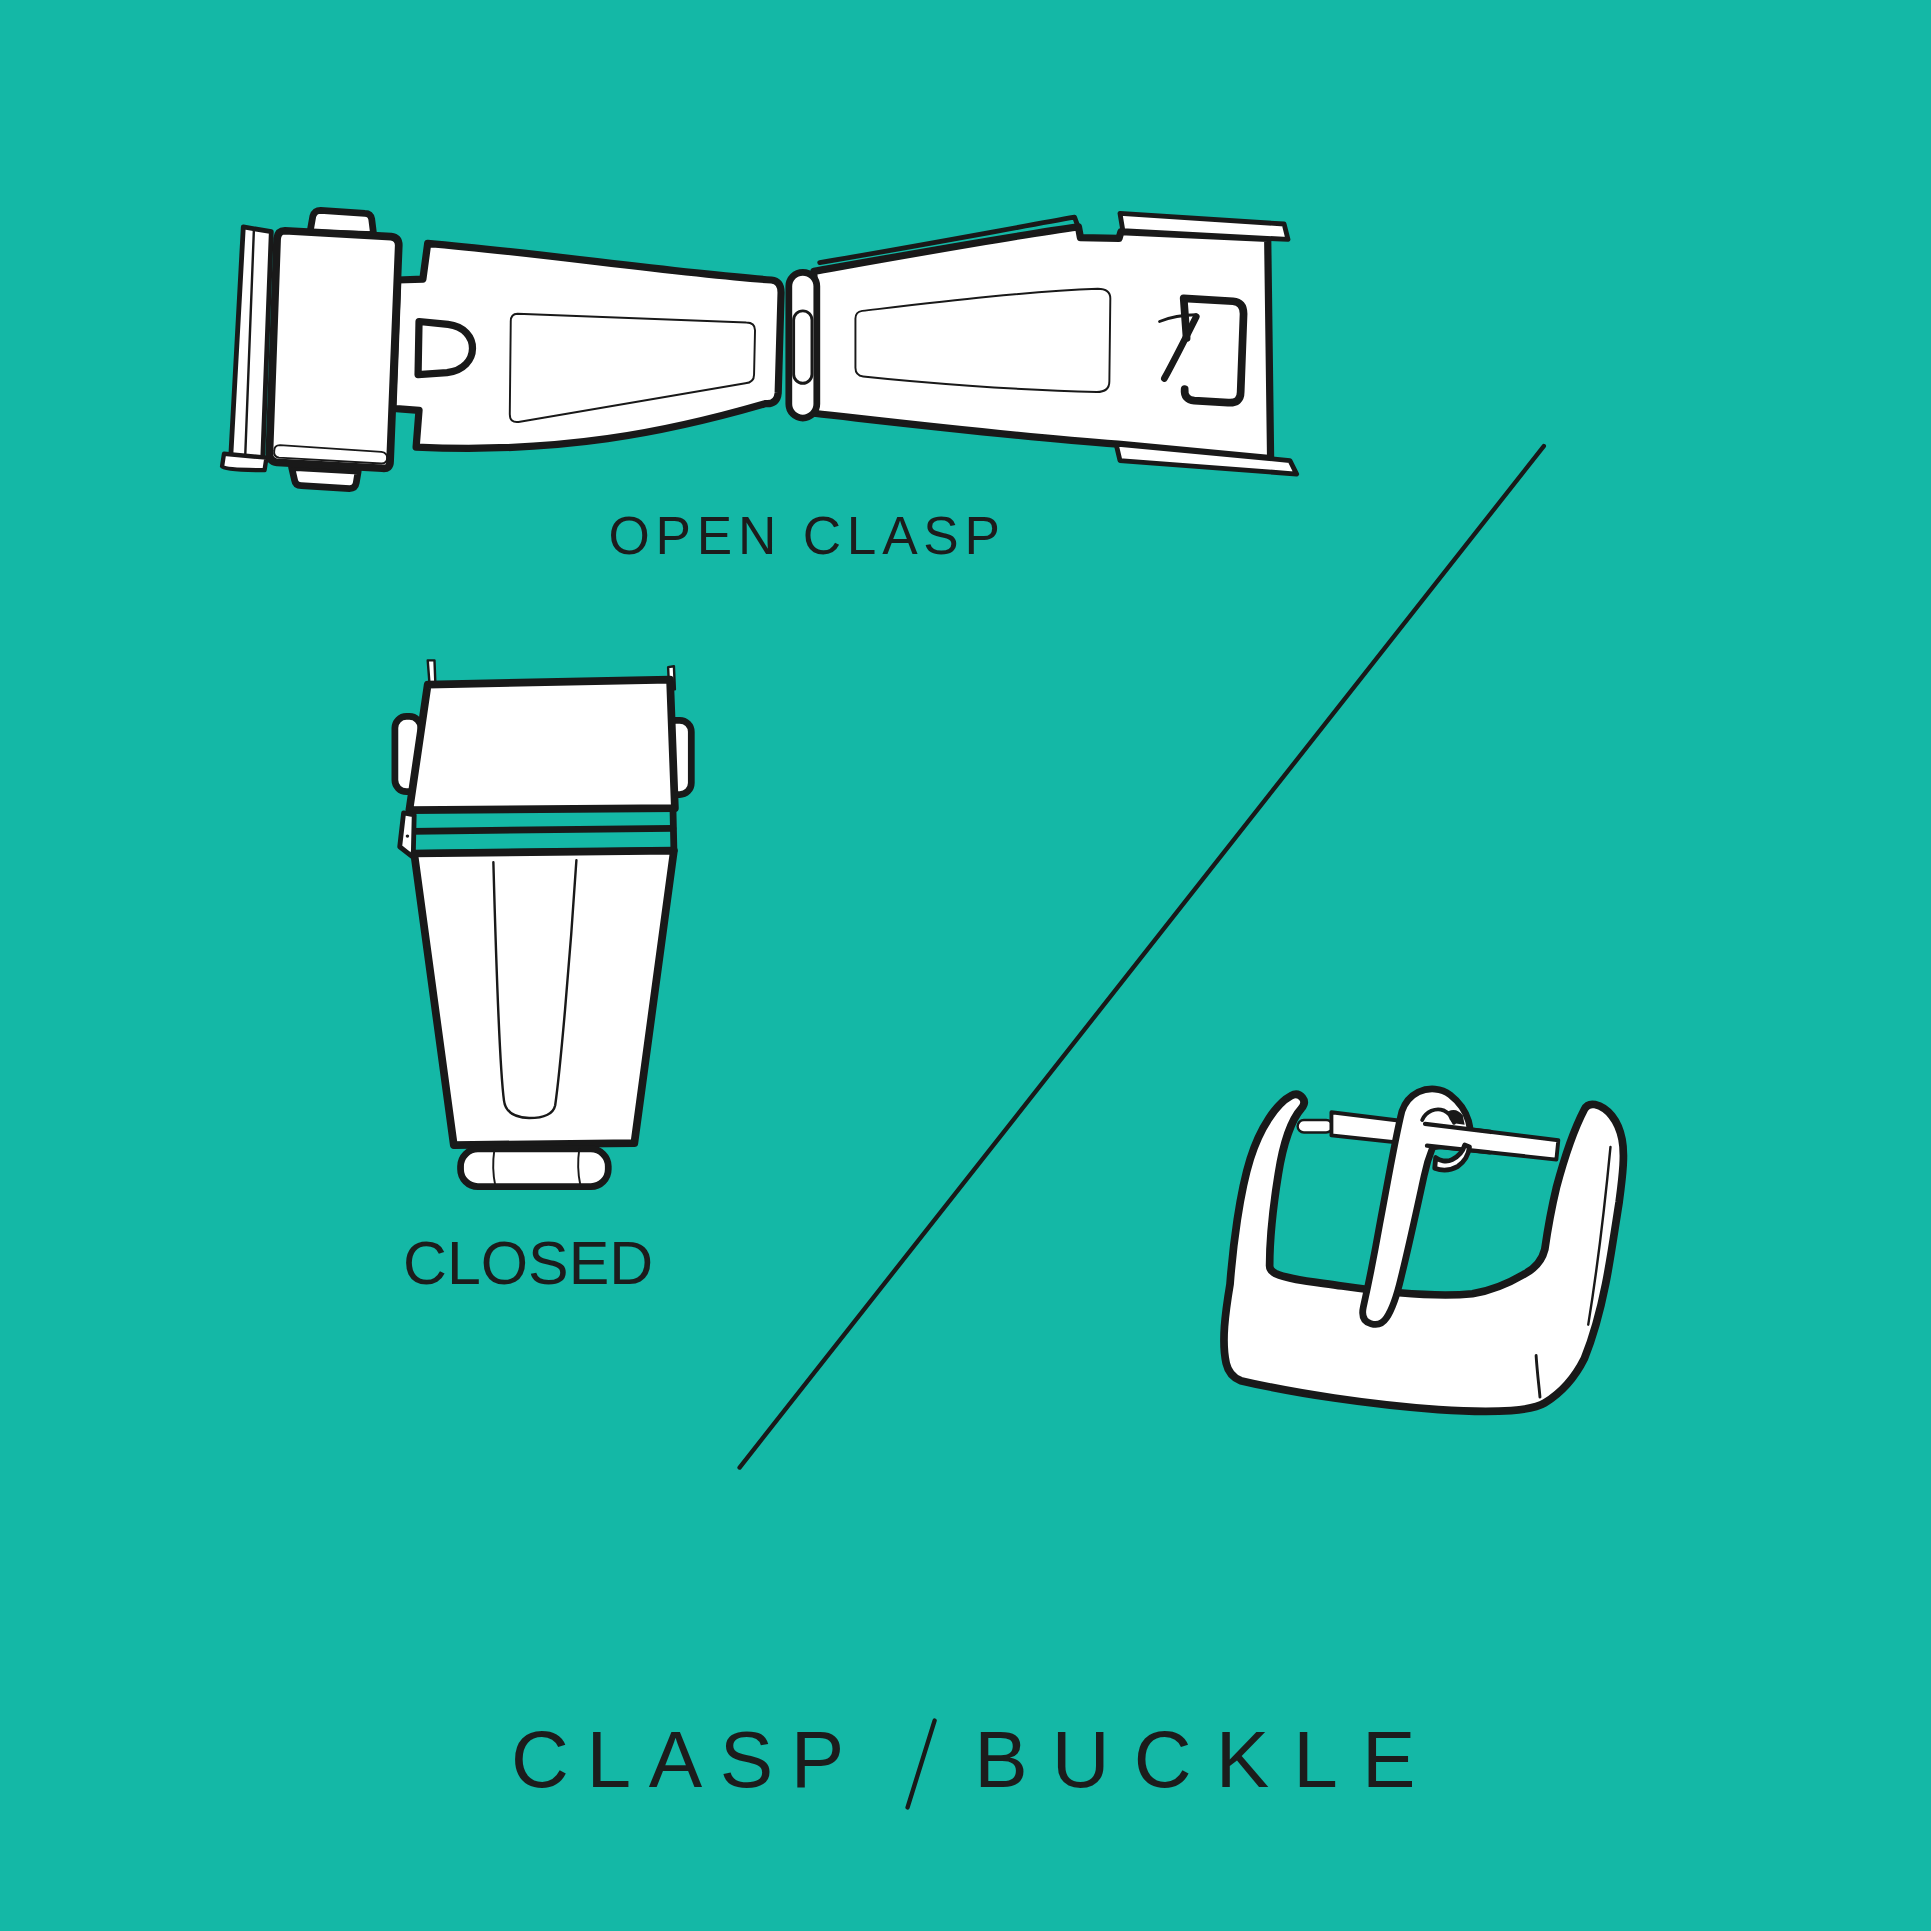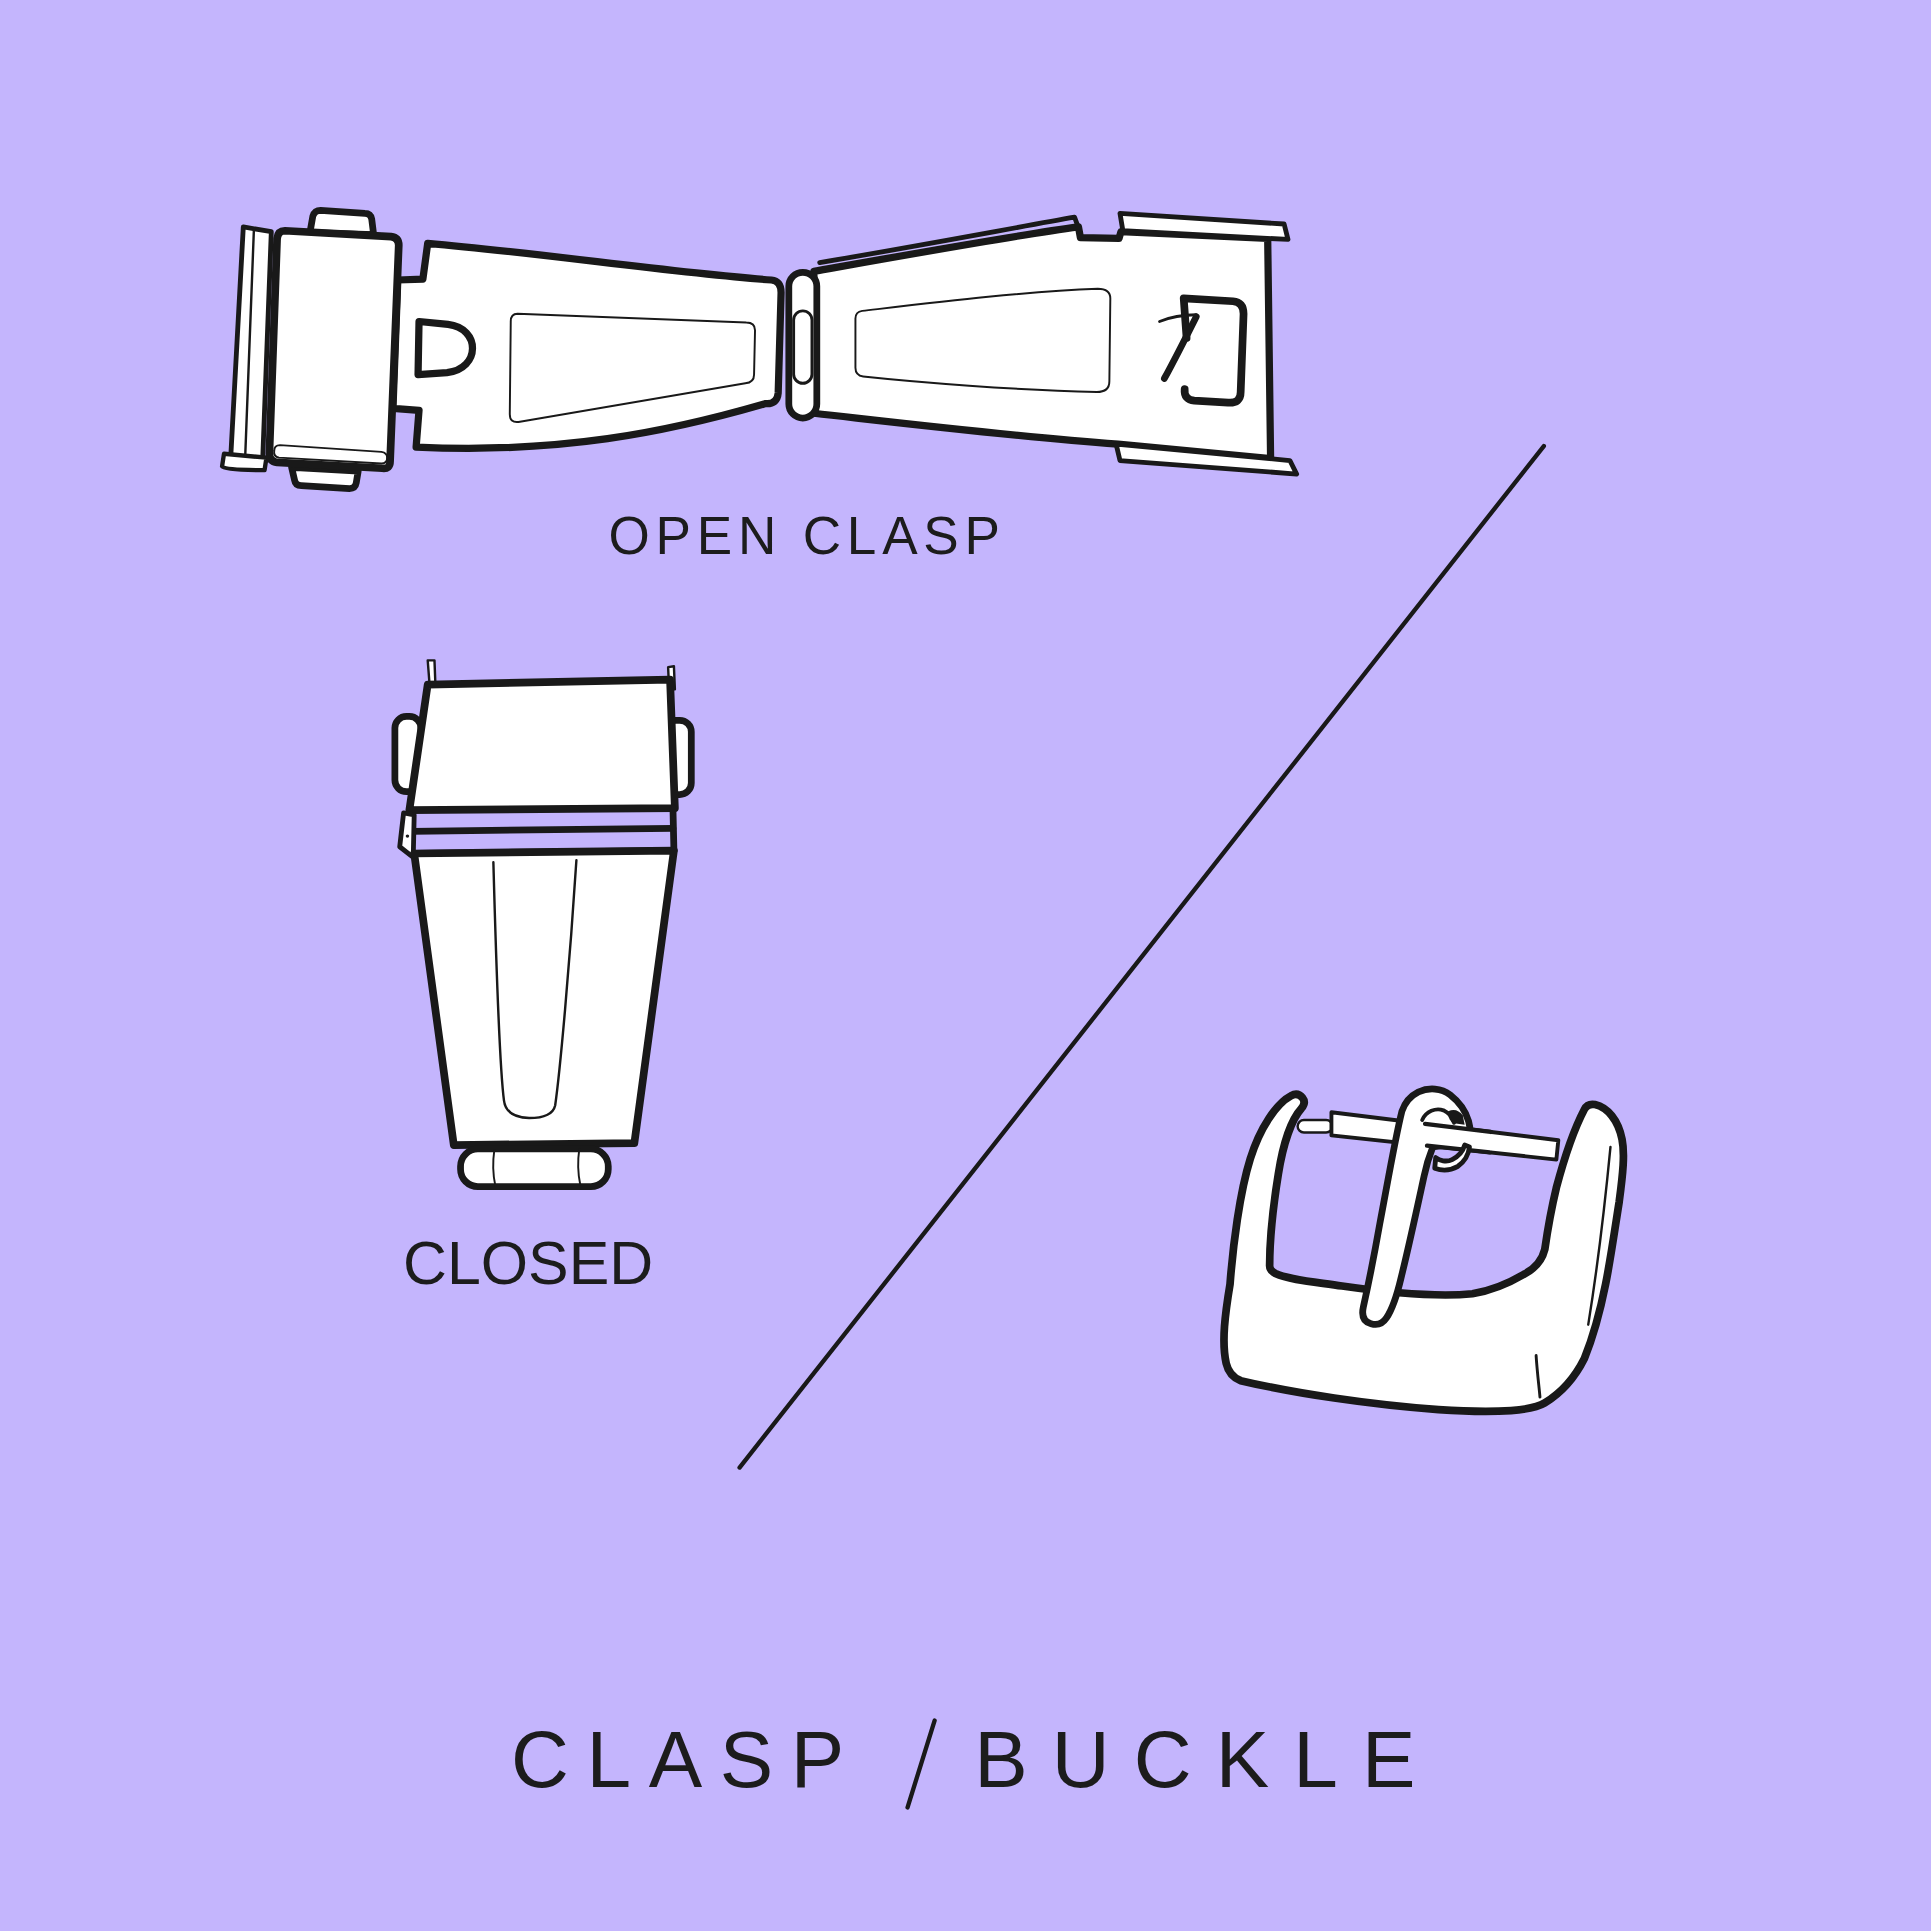--- a/index.html
+++ b/index.html
@@ -1,16 +1,16 @@
 <!DOCTYPE html>
 <html><head>
 <meta charset="utf-8">
 <style>
   html,body{margin:0;padding:0;background:#ffffff;}
-  .page{position:relative;width:1931px;height:1931px;background:#c4b5fd;overflow:hidden;}
+  .page{position:relative;width:1931px;height:1931px;background:#14b8a6;overflow:hidden;}
   svg{position:absolute;top:0;left:0;}
   .lbl{font-family:"Liberation Sans", sans-serif;fill:#1c1c1c;}
 </style>
 </head>
 <body>
 <div class="page">
 <svg width="1931" height="1931" viewBox="0 0 2000 2000">
   <g fill="none" stroke="#191919" stroke-linecap="round" stroke-linejoin="round">
 
     <path d="M443,252 C560,262 700,283 799,290 Q809,291 809,303 L806,407 Q805,419 793,418 C690,448 580,470 431,463 L434,425 L407,423 L412,290 L438,289 Z" fill="#ffffff" stroke-width="7.5"></path>

